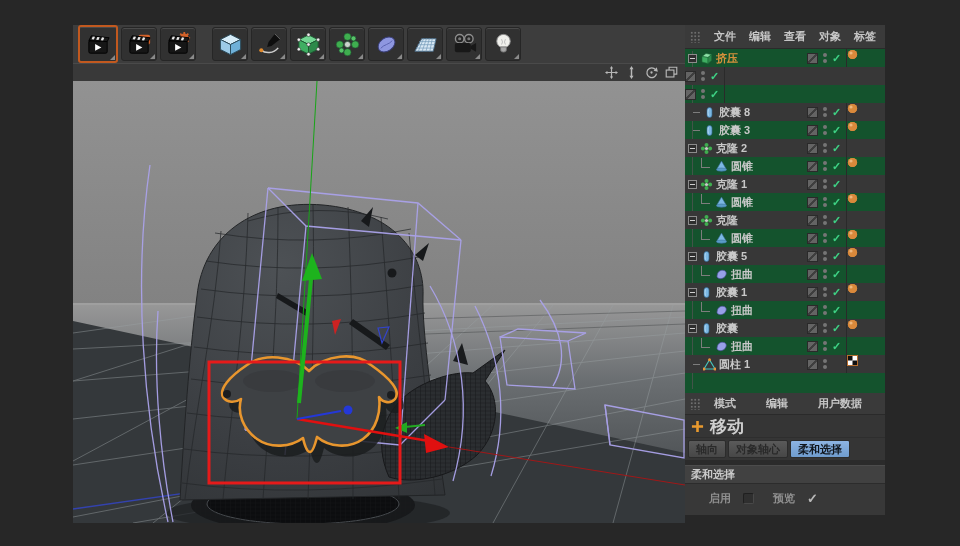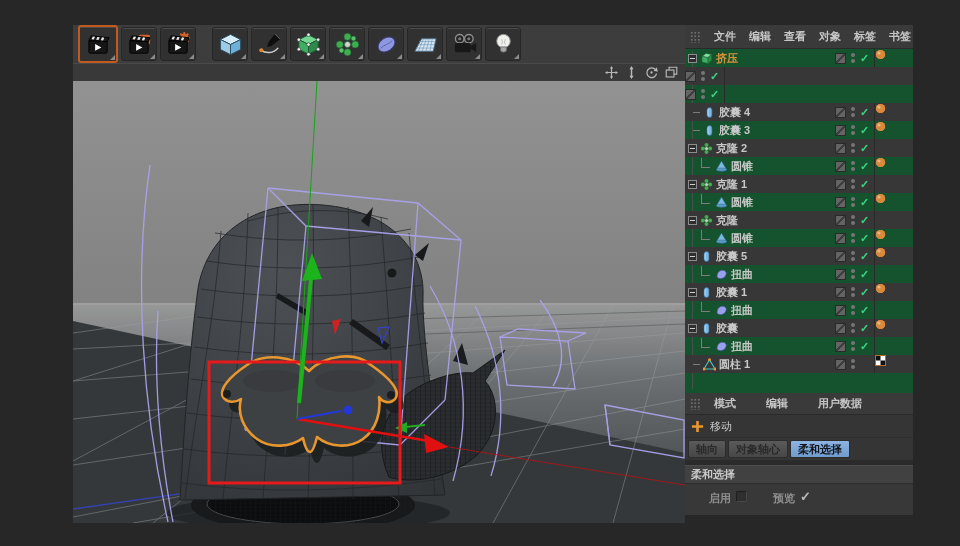--- a/index.html
+++ b/index.html
@@ -16,21 +16,21 @@
   .tb-btn.sel{border:2px solid #c2591f;width:36px;height:34px;}
   .tb-gap{width:10px;}
   
   .vp-header{position:absolute;left:73px;top:63px;width:612px;height:18px;background:#393939;
              border-top:1px solid #4a4a4a;box-sizing:border-box;display:flex;align-items:center;
              justify-content:flex-end;gap:7px;padding-right:7px;}
   .vp-header svg{width:13px;height:13px;display:block;}
   .viewport{position:absolute;left:73px;top:81px;width:612px;height:442px;background:#8b8b8b;}
   .viewport svg{display:block;}
   
-  .rpanel{position:absolute;left:685px;top:25px;width:228px;background:#343434;}
+  .rpanel{position:absolute;left:685px;top:25px;width:200px;background:#343434;}
   .menubar{height:24px;background:#3a3a3a;border-bottom:1px solid #2a2a2a;display:flex;align-items:center;
            gap:13px;padding-left:5px;box-sizing:border-box;overflow:hidden;white-space:nowrap;}
   .menubar .mi{font-size:11px;font-weight:bold;color:#c6c6c6;}
   .grip{width:11px;height:12px;flex:0 0 auto;
         background-image:radial-gradient(#6e6e6e 1px,transparent 1.1px);background-size:3.5px 3.5px;}
   
   .om-tree{position:relative;height:344px;background:#14532d;overflow:hidden;}
   .treeline{position:absolute;left:7px;top:2px;width:1px;height:338px;background:#565656;opacity:.7;}
   .trow{height:18px;display:flex;align-items:center;position:relative;}
   .trow:nth-child(odd){background:#373737;}
@@ -49,31 +49,31 @@
             border:1px solid #2a2a2a;box-sizing:border-box;}
   .t-dots{width:8px;display:flex;flex-direction:column;align-items:center;gap:2px;flex:0 0 auto;margin-left:3px;}
   .t-dots i{width:4px;height:4px;border-radius:50%;background:#757575;}
   .t-check{width:15px;text-align:center;font-size:11px;font-weight:bold;color:#3ed184;flex:0 0 auto;}
   .t-tags{width:38px;height:18px;border-left:1px solid #2a2a2a;flex:0 0 auto;position:relative;margin-left:2px;}
   .t-tags svg{width:11px;height:11px;position:absolute;}
   .tag0{left:2px;top:1px;} .tag1{left:8px;top:6px;} .tagtex{left:15px;top:3px;width:13px !important;height:13px !important;}
   
   .am-tool{height:22px;background:#353535;display:flex;align-items:center;gap:6px;padding-left:6px;border-bottom:1px solid #2e2e2e;}
   .am-tool svg{width:13px;height:13px;}
-  .am-tool .tl{font-size:11px;font-weight:normal;color:#cfcfcf;}
+  .am-tool .tl{font-size:17px;font-weight:bold;color:#cfcfcf;}
   .am-tabs{height:22px;background:#353535;display:flex;align-items:center;gap:2px;padding-left:3px;}
   .tab{height:16px;line-height:16px;padding:0 7px;font-size:11px;font-weight:bold;color:#2a2a2a;
        background:linear-gradient(#5a5a5a,#474747);border-radius:2px;border:1px solid #2c2c2c;}
   .tab.active{background:linear-gradient(#8db4e2,#6f9ccd);color:#10151c;}
   .am-gap{height:5px;background:#2b2b2b;}
   .sec-head{height:17px;line-height:17px;background:#414141;border-top:1px solid #4c4c4c;border-bottom:1px solid #2c2c2c;
             font-size:11px;font-weight:bold;color:#cacaca;padding-left:6px;}
   .am-body{background:#383838;padding:5px 0 7px 0;}
   .opt-row{height:19px;display:flex;align-items:center;padding-left:24px;}
-  .opt{width:64px;display:flex;gap:5px;flex:0 0 auto;}
+  .opt{width:64px;display:flex;align-items:center;gap:12px;flex:0 0 auto;}
   .opt .ol{font-size:11px;font-weight:bold;color:#8f8f8f;}
   .cbox{width:11px;height:11px;background:#2f2f2f;border-radius:2px;border-top:1px solid #1f1f1f;
         border-left:1px solid #1f1f1f;border-right:1px solid #484848;border-bottom:1px solid #484848;box-sizing:border-box;}
   .cmark{font-size:13px;font-weight:bold;color:#b8b8b8;line-height:11px;}
 </style>
 </head>
 <body>
 
 <div id="app">
 
@@ -447,21 +447,21 @@
         </div>
         <div class="trow">
           <div class="t-left">
             <div class="stub"></div>
             <span class="ticon">
               <svg viewBox="0 0 13 13" xmlns="http://www.w3.org/2000/svg">
                 <rect x="4" y="1.5" width="5" height="10" rx="2.5" fill="#7cb8e4" stroke="#33688f" stroke-width=".7"></rect>
                 <path d="M5.3 3.2 q-.7 3.2 0 6.6" stroke="#bcdef2" fill="none" stroke-width=".9"></path>
               </svg>
             </span>
-            <span class="tlabel">胶囊 4</span>
+            <span class="tlabel">胶囊 8</span>
           </div>
           <div class="t-swatch"></div>
           <div class="t-dots">
             <i></i>
             <i></i>
           </div>
           <div class="t-check">✓</div>
           <div class="t-tags"><span class="tag0"><svg viewBox="0 0 11 11" xmlns="http://www.w3.org/2000/svg">
                 <circle cx="5.5" cy="5.5" r="4.6" fill="#d9893b"></circle>
                 <circle cx="4" cy="4" r="1.6" fill="#f0c08a" opacity=".85"></circle>

